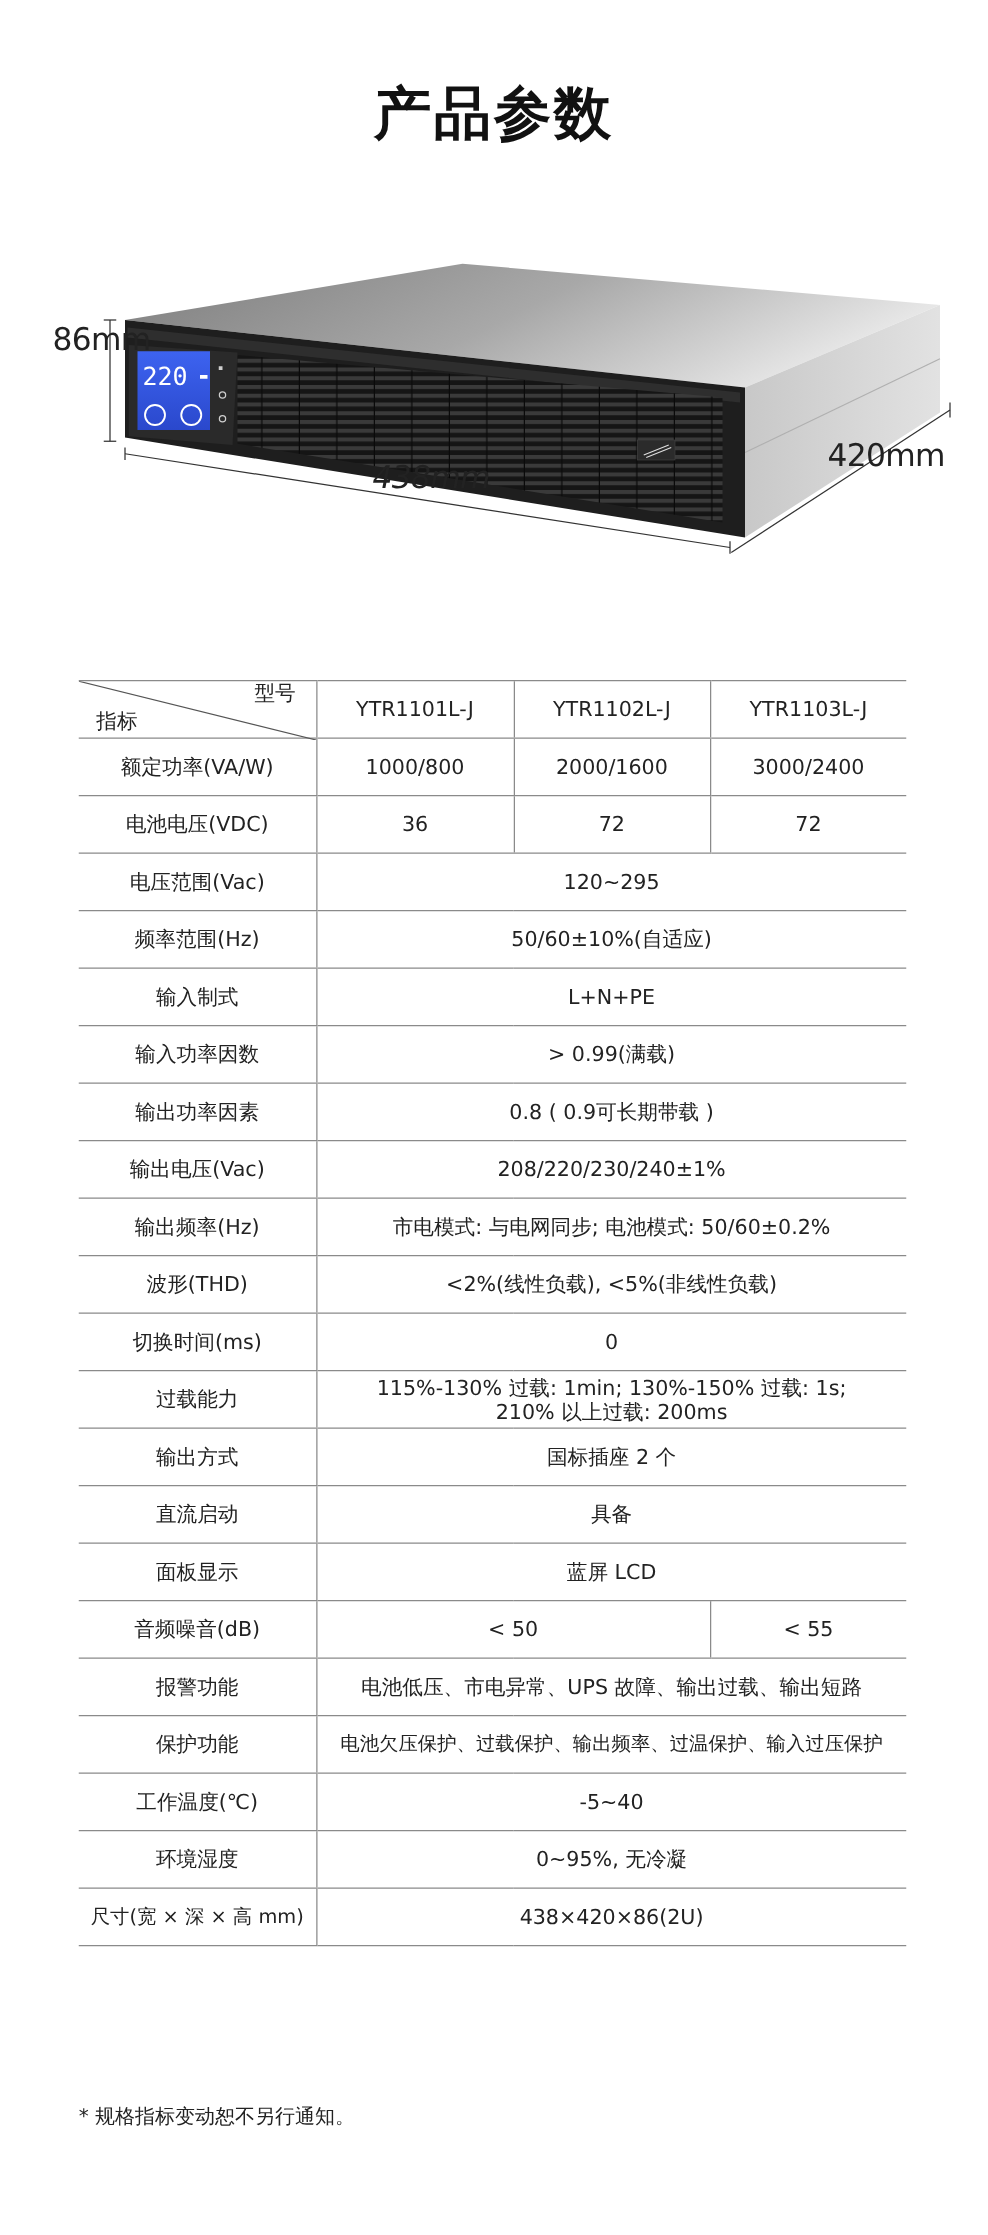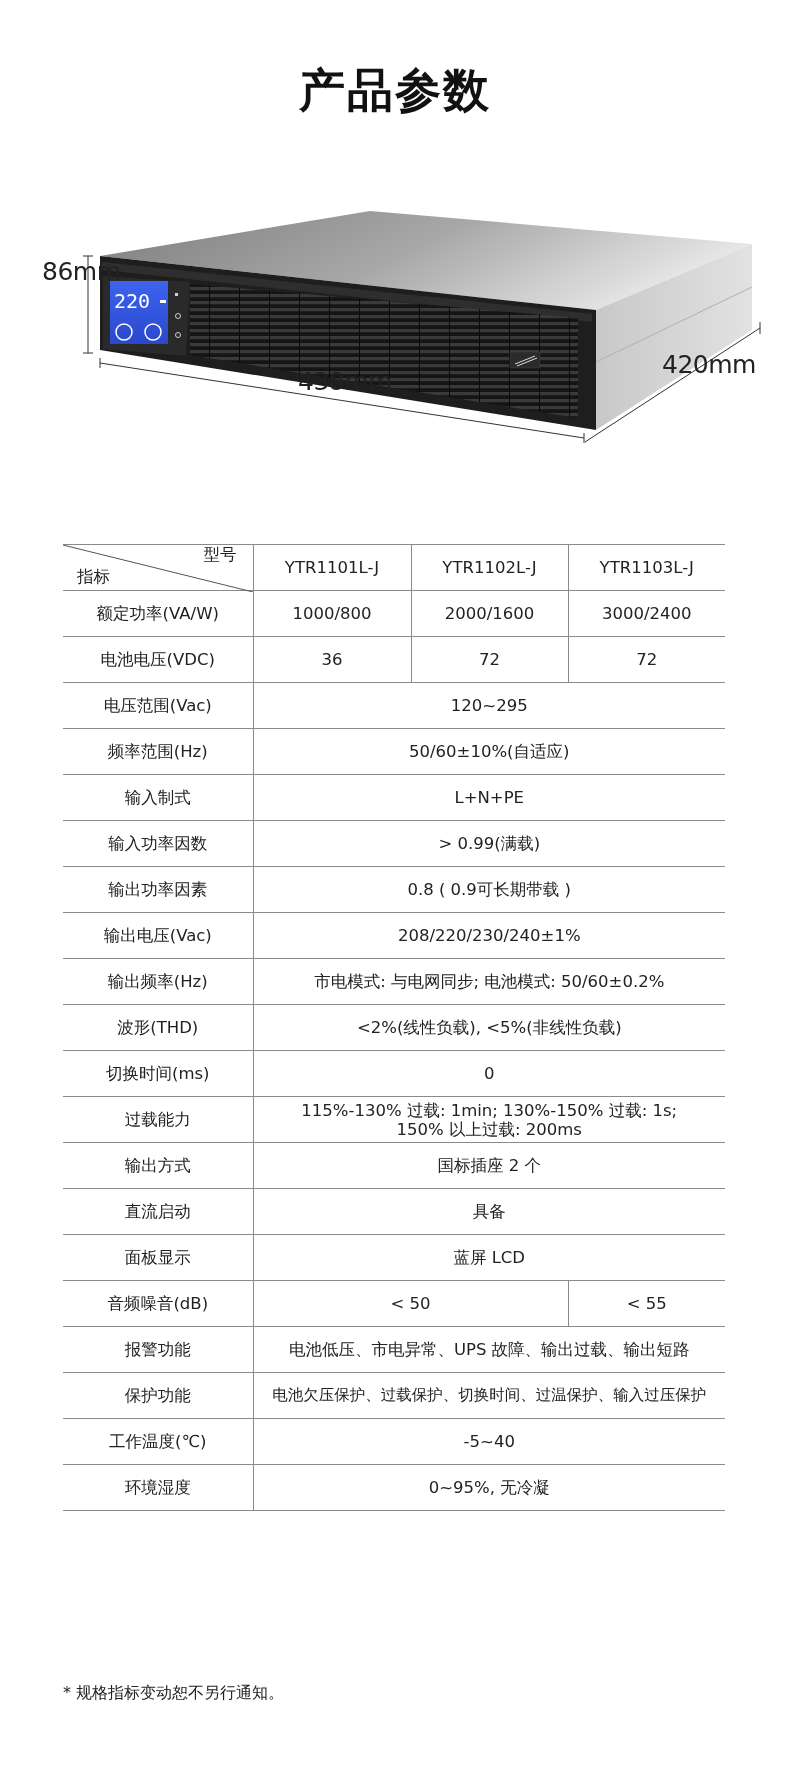--- a/index.html
+++ b/index.html
@@ -84,21 +84,21 @@
     <line x1="83" y1="353" x2="93" y2="353" stroke="#333" stroke-width="1"></line>
 
     <line x1="100" y1="363" x2="584" y2="438" stroke="#333" stroke-width="1"></line>
     <line x1="100" y1="358" x2="100" y2="368" stroke="#333" stroke-width="1"></line>
     <line x1="584" y1="433" x2="584" y2="443" stroke="#333" stroke-width="1"></line>
 
     <line x1="585" y1="442" x2="760" y2="328" stroke="#333" stroke-width="1"></line>
     <line x1="760" y1="322" x2="760" y2="334" stroke="#333" stroke-width="1"></line>
   </svg>
   <div class="dim-label" style="left:14px; top:57px;margin-left:28px;">86mm</div>
-  <div class="dim-label" style="left:298px; top:167px;">438mm</div>
+  <div class="dim-label" style="left:298px; top:167px;font-style:italic;">438mm</div>
   <div class="dim-label" style="left:662px; top:150px;">420mm</div>
 </div>
 
 <table class="spec">
   <colgroup>
     <col style="width:190px">
     <col style="width:158px">
     <col style="width:157px">
     <col style="width:157px">
   </colgroup>
@@ -161,21 +161,21 @@
     <td colspan="3">&lt;2%(线性负载), &lt;5%(非线性负载)</td>
   </tr>
   <tr class="row">
     <td>切换时间(ms)</td>
     <td colspan="3">0</td>
   </tr>
   <tr class="row">
     <td>过载能力</td>
     <td colspan="3">
       <div>115%-130% 过载: 1min; 130%-150% 过载: 1s;</div>
-      <div>150% 以上过载: 200ms</div>
+      <div>210% 以上过载: 200ms</div>
     </td>
   </tr>
   <tr class="row">
     <td>输出方式</td>
     <td colspan="3">国标插座 2 个</td>
   </tr>
   <tr class="row">
     <td>直流启动</td>
     <td colspan="3">具备</td>
   </tr>
@@ -187,26 +187,30 @@
     <td>音频噪音(dB)</td>
     <td colspan="2">&lt; 50</td>
     <td>&lt; 55</td>
   </tr>
   <tr class="row">
     <td>报警功能</td>
     <td colspan="3">电池低压、市电异常、UPS 故障、输出过载、输出短路</td>
   </tr>
   <tr class="row">
     <td>保护功能</td>
-    <td colspan="3" style="font-size:15.5px;">电池欠压保护、过载保护、切换时间、过温保护、输入过压保护</td>
+    <td colspan="3" style="font-size:15.5px;">电池欠压保护、过载保护、输出频率、过温保护、输入过压保护</td>
   </tr>
   <tr class="row">
     <td>工作温度(℃)</td>
     <td colspan="3">-5~40</td>
   </tr>
   <tr class="row">
     <td>环境湿度</td>
     <td colspan="3">0~95%, 无冷凝</td>
   </tr>
+  <tr class="row">
+    <td style="font-size:15.5px;">尺寸(宽 × 深 × 高 mm)</td>
+    <td colspan="3">438×420×86(2U)</td>
+  </tr>
 </tbody>
   </table>
 
 <div class="footnote">* 规格指标变动恕不另行通知。</div>
 
 </body></html>

